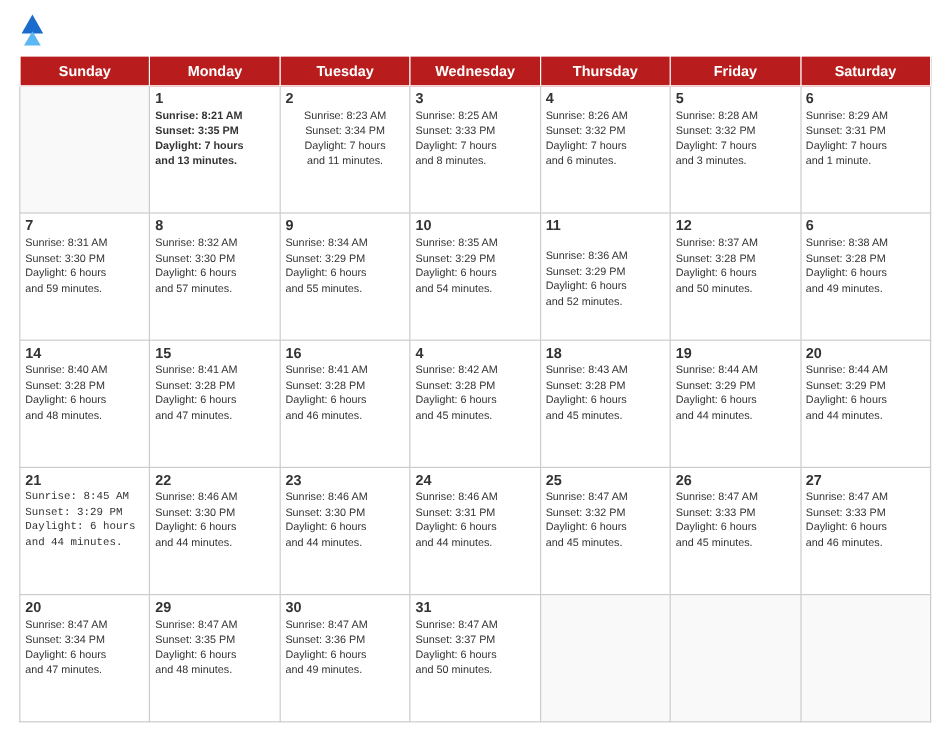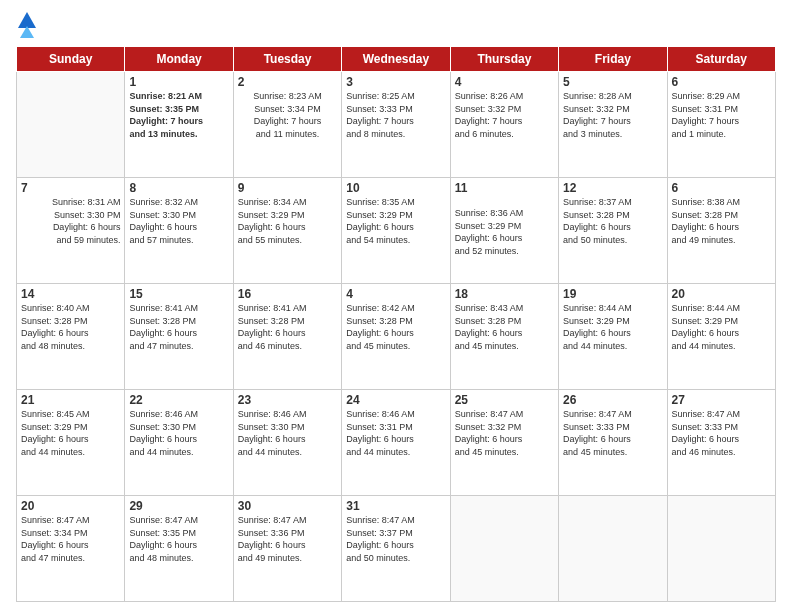--- a/index.html
+++ b/index.html
@@ -160,21 +160,21 @@
             <span class="day-number">6</span>
             <div class="day-info" style="white-space: pre-line;">Sunrise: 8:29 AM
 Sunset: 3:31 PM
 Daylight: 7 hours
 and 1 minute.</div>
           </td>
         </tr>
         <tr>
           <td>
             <span class="day-number">7</span>
-            <div class="day-info" style="white-space: pre-line; text-align: right;">Sunrise: 8:31 AM
+            <div class="day-info" style="white-space: pre-line;">Sunrise: 8:31 AM
 Sunset: 3:30 PM
 Daylight: 6 hours
 and 59 minutes.</div>
           </td>
           <td>
             <span class="day-number">8</span>
             <div class="day-info" style="white-space: pre-line;">Sunrise: 8:32 AM
 Sunset: 3:30 PM
 Daylight: 6 hours
 and 57 minutes.</div>
@@ -262,21 +262,21 @@
             <span class="day-number">20</span>
             <div class="day-info" style="white-space: pre-line;">Sunrise: 8:44 AM
 Sunset: 3:29 PM
 Daylight: 6 hours
 and 44 minutes.</div>
           </td>
         </tr>
         <tr>
           <td>
             <span class="day-number">21</span>
-            <div class="day-info" style="white-space: pre-line;">Sunrise: 8:45 AM
+            <div class="day-info" style="white-space: pre-line; font-family: Liberation Mono, monospace;">Sunrise: 8:45 AM
 Sunset: 3:29 PM
 Daylight: 6 hours
 and 44 minutes.</div>
           </td>
           <td>
             <span class="day-number">22</span>
             <div class="day-info" style="white-space: pre-line;">Sunrise: 8:46 AM
 Sunset: 3:30 PM
 Daylight: 6 hours
 and 44 minutes.</div>

